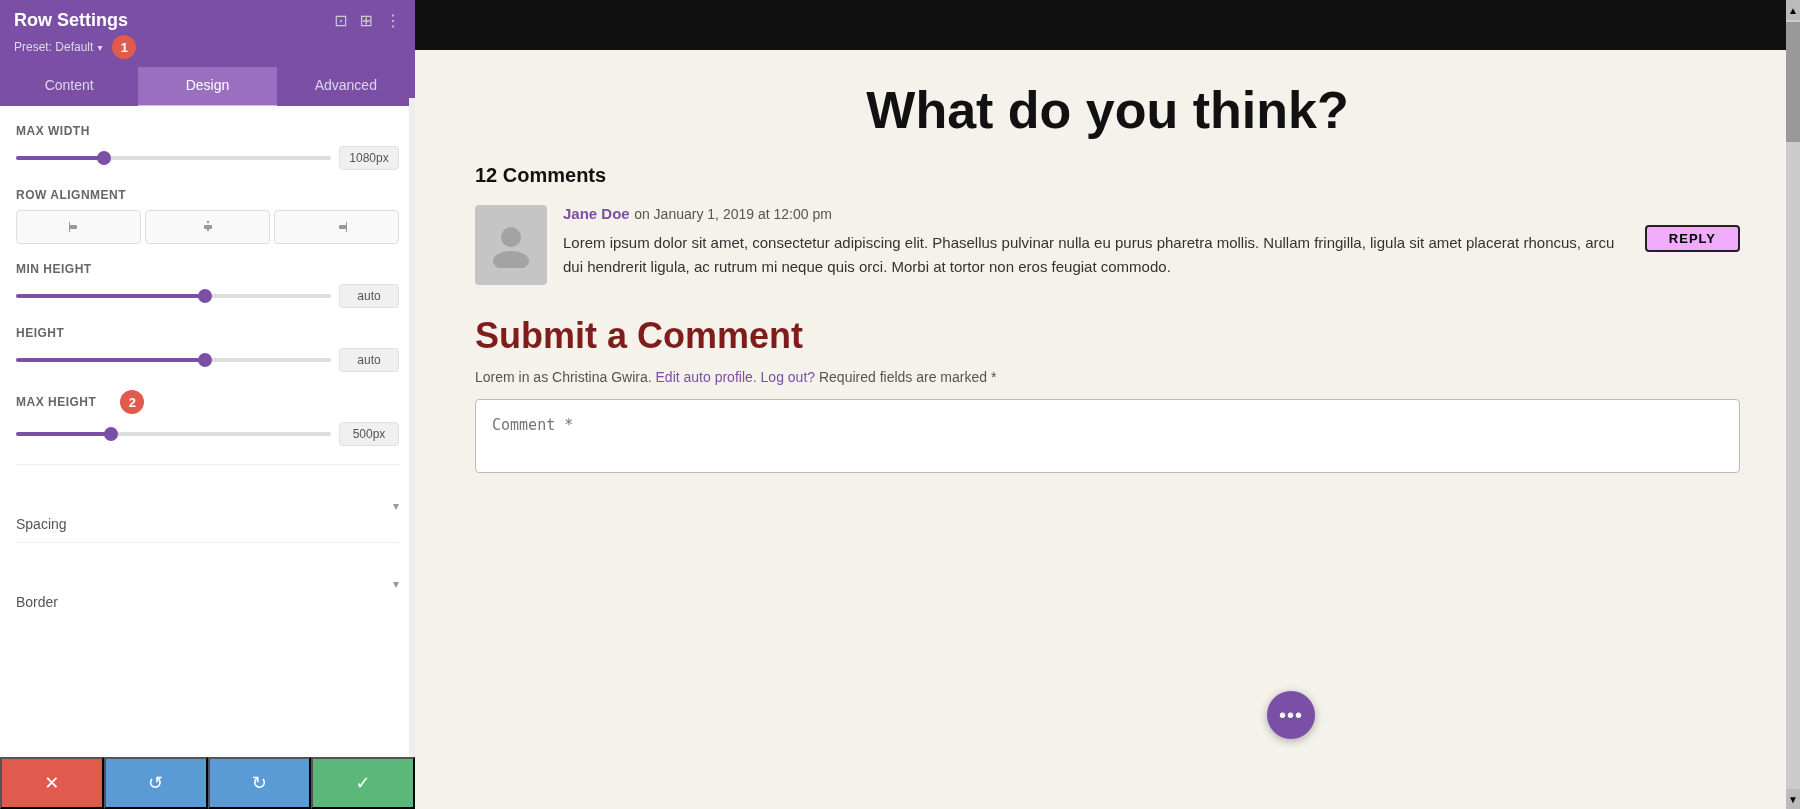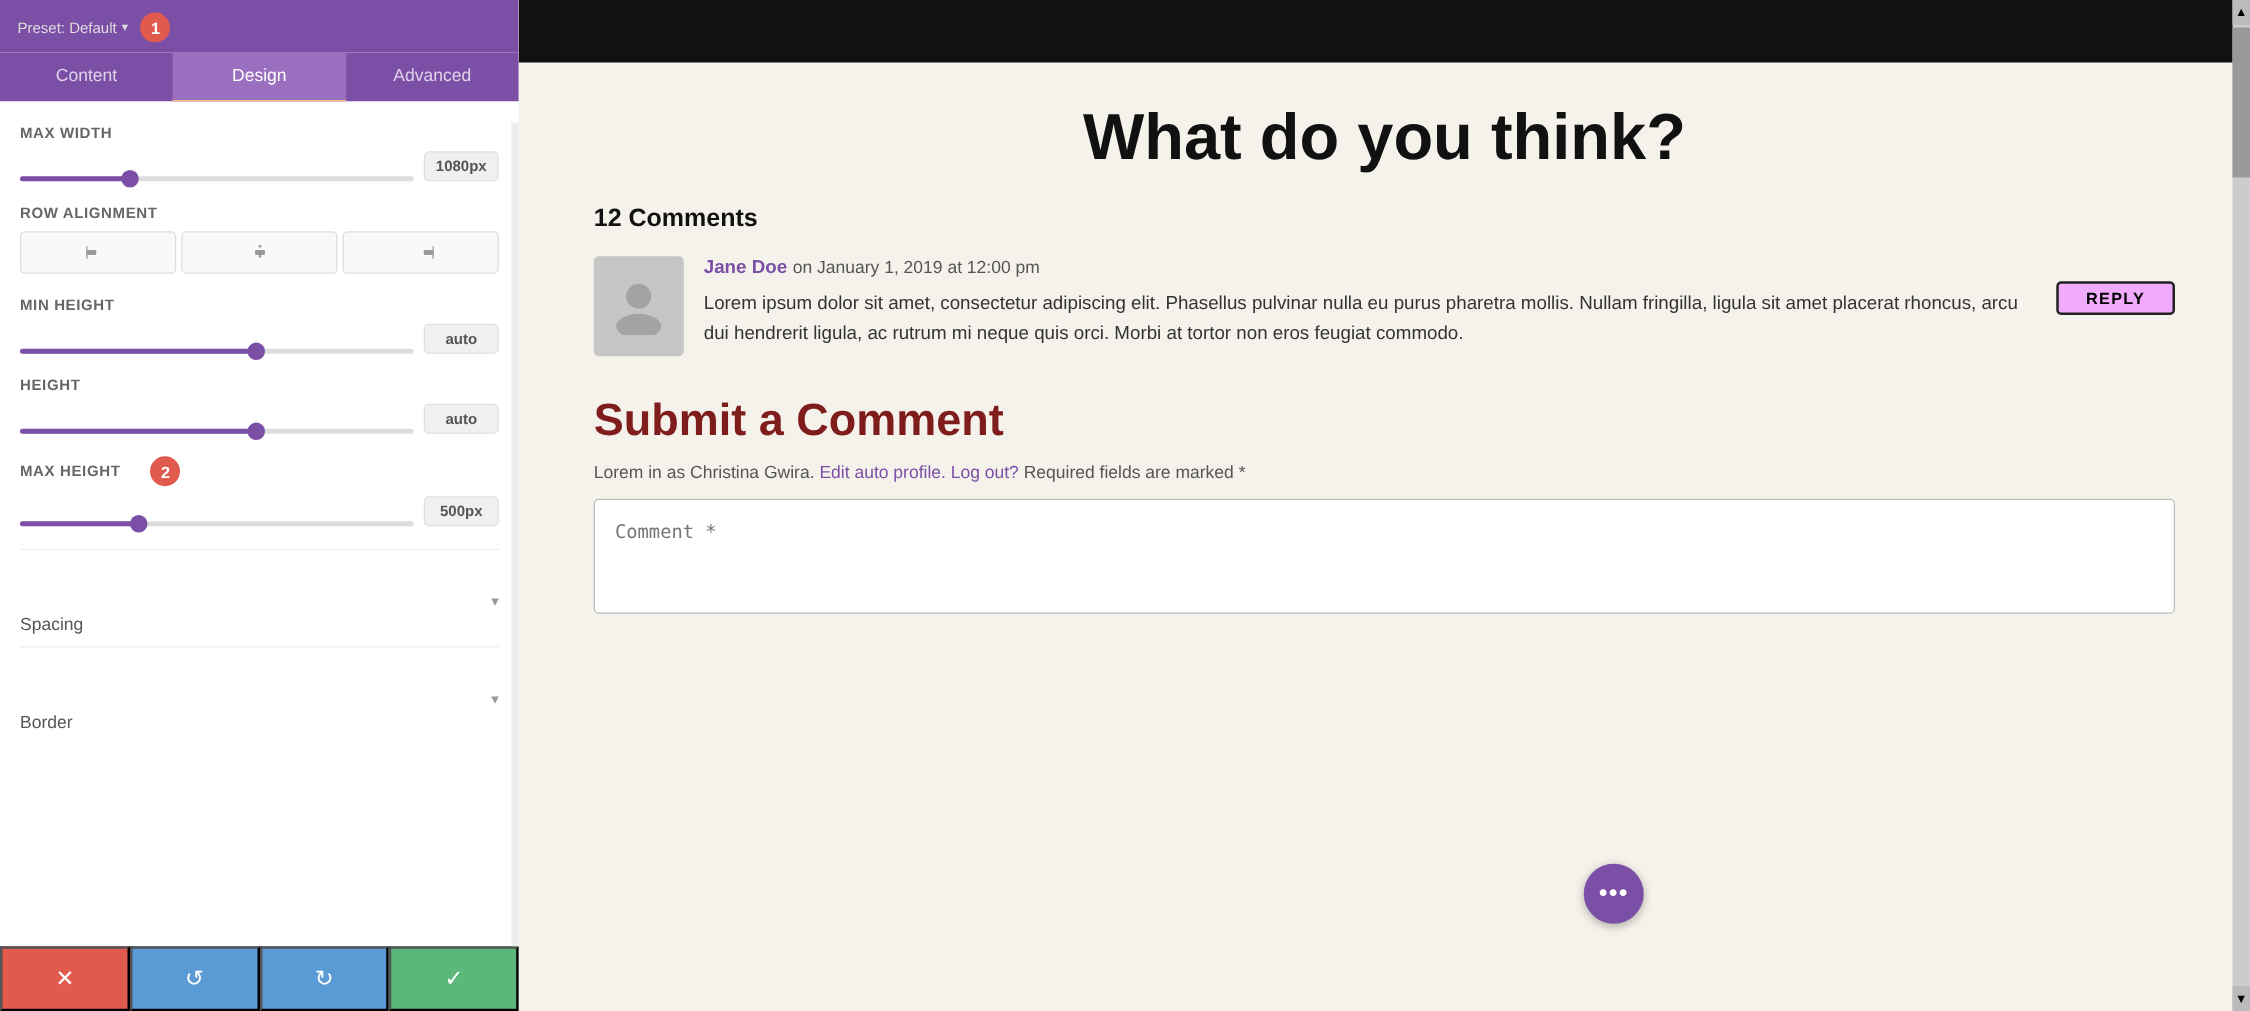--- a/index.html
+++ b/index.html
@@ -114,23 +114,22 @@
     .control-group {
       margin-bottom: 18px;
     }
 
     .control-group .section-label {
       margin-bottom: 8px;
     }
 
     .slider-row {
       display: flex;
-      align-items: flex-end;
+      align-items: center;
       gap: 8px;
-      font-weight: bold;
     }
 
     .slider-track {
       flex: 1;
       height: 4px;
       background: #ddd;
       border-radius: 2px;
       position: relative;
     }
 
@@ -342,21 +341,21 @@
     }
 
     .comment-field {
       width: 100%;
       border: 1px solid #bbb;
       background: #fff;
       border-radius: 4px;
       padding: 16px;
       font-size: 15px;
       color: #777;
-      height: 92px;
+      height: 74px;
       resize: none;
     }
 
     
     .right-area::-webkit-scrollbar { width: 12px; }
     .right-area::-webkit-scrollbar-track { background: #ddd; }
     .right-area::-webkit-scrollbar-thumb { background: #bbb; }
 
     
     .panel-scrollbar {
@@ -417,20 +416,28 @@
       height: 120px;
       margin-top: 2px;
     }
   </style>
 </head>
 <body>
 
 <div class="left-panel">
 
   <div class="panel-header">
+    <div class="panel-header-top">
+      <span class="panel-title">Row Settings</span>
+      <div class="panel-header-icons">
+        <span class="header-icon">⊡</span>
+        <span class="header-icon">⊞</span>
+        <span class="header-icon">⋮</span>
+      </div>
+    </div>
     <div class="preset-row">
       <span>Preset: Default</span>
       <span class="arrow">▾</span>
       <span class="badge">1</span>
     </div>
   </div>
 
   <div class="tabs-row">
     <div class="tab-btn">Content</div>
     <div class="tab-btn active">Design</div>

